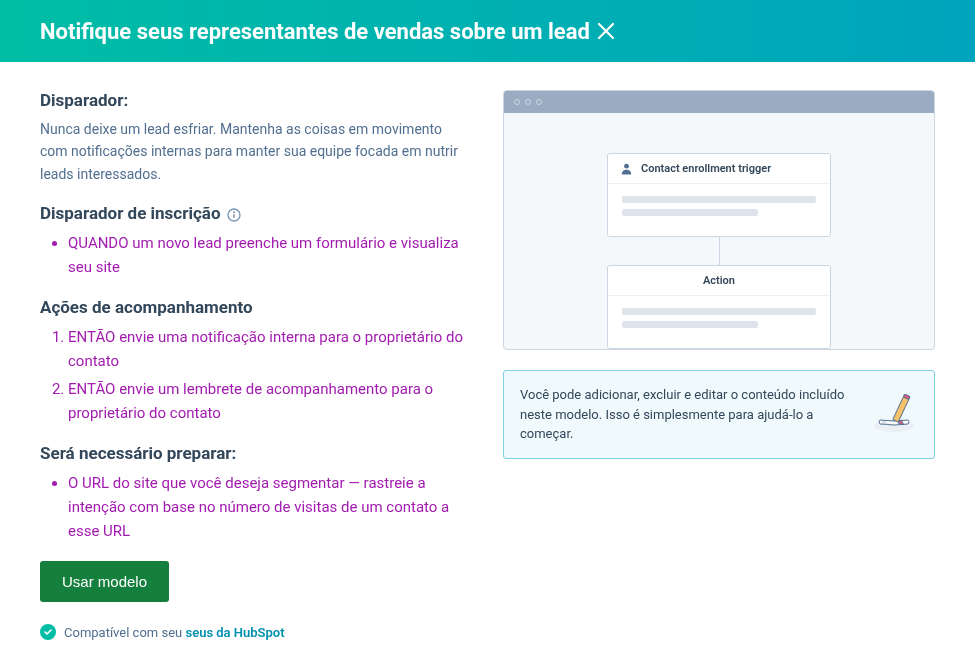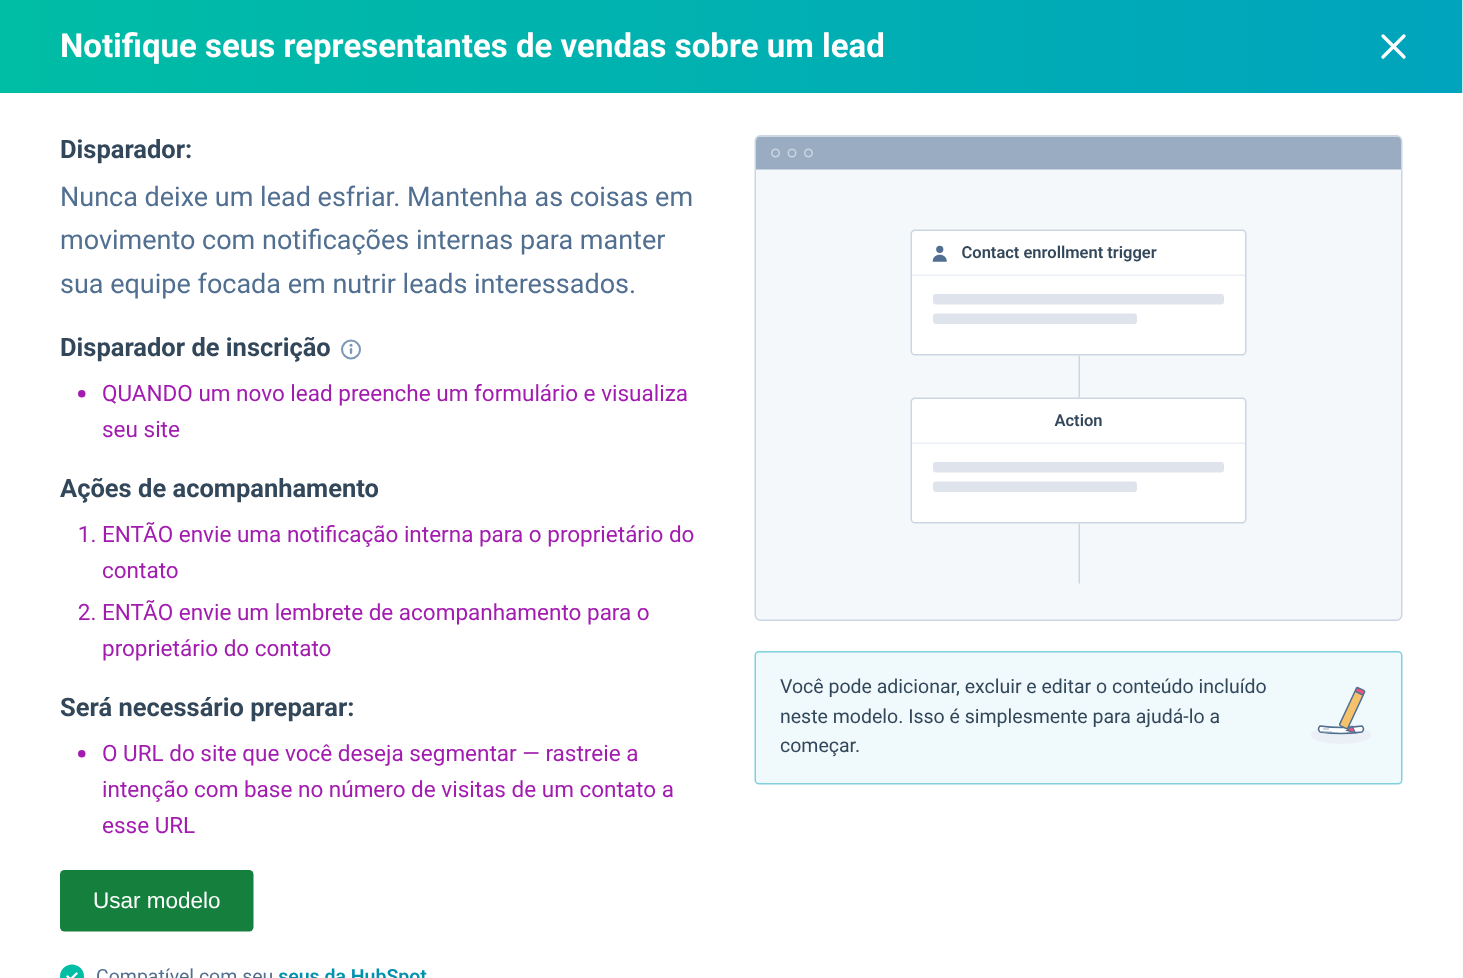--- a/index.html
+++ b/index.html
@@ -9,21 +9,21 @@
     color: #33475b;
     width: 975px;
     height: 652px;
     overflow: hidden;
   }
   .header {
     background: linear-gradient(90deg, #00bda5 0%, #00a4bd 100%);
     height: 62px;
     display: flex;
     align-items: center;
-    justify-content: space-between;
+    justify-content: flex-start;
     padding: 0 30px 0 40px;
   }
   .header-title {
     color: #fff;
     font-size: 22px;
     font-weight: 700;
   }
   .close-btn {
     color: #fff;
     font-size: 24px;
@@ -52,21 +52,21 @@
     font-weight: 700;
     color: #33475b;
     margin-bottom: 8px;
   }
   .section-heading .info-icon {
     display: inline-flex;
     vertical-align: middle;
     margin-left: 2px;
   }
   .body-text {
-    font-size: 18px;
+    font-size: 14px;
     line-height: 1.6;
     color: #516f90;
     margin-bottom: 18px;
   }
   ul, ol {
     padding-left: 28px;
     margin-bottom: 18px;
   }
   ul li, ol li {
     font-size: 15px;
@@ -106,21 +106,21 @@
     color: #0091ae;
     font-weight: 600;
     cursor: pointer;
   }
   
   .preview {
     border: 1px solid #cbd6e2;
     border-radius: 4px;
     overflow: hidden;
     background: #f5f8fa;
-    height: 324px;
+    height: 260px;
     position: relative;
   }
   .preview-topbar {
     background: #99acc2;
     height: 22px;
     display: flex;
     align-items: center;
     padding-left: 10px;
     gap: 5px;
   }

